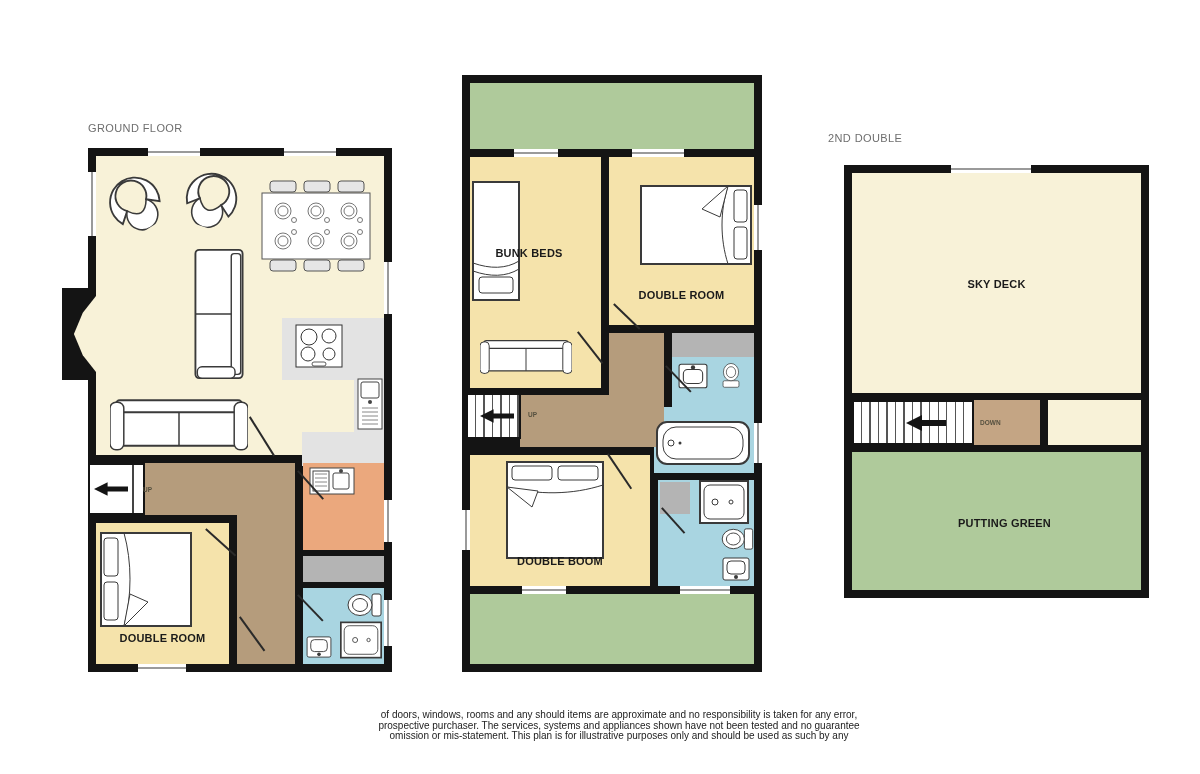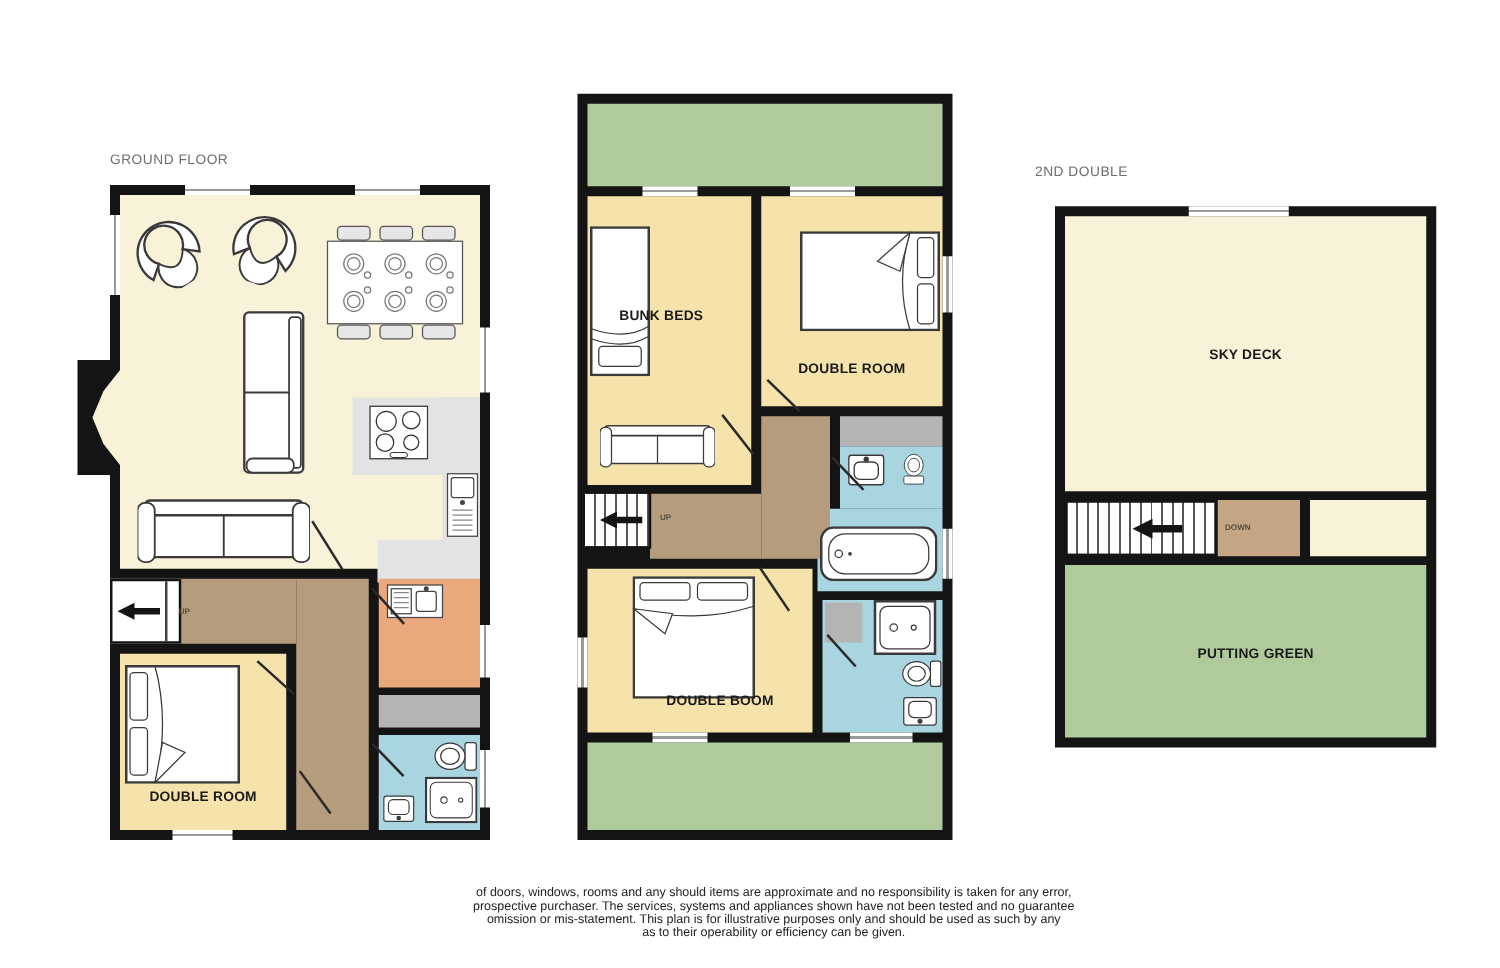--- a/index.html
+++ b/index.html
@@ -277,21 +277,21 @@
     </svg>
 
     <div class="door" style="left:116px;top:256px;width:40px;transform:rotate(52deg);"></div>
     <div class="door" style="left:152px;top:228px;width:36px;transform:rotate(44deg);"></div>
     <div class="door" style="left:204px;top:290px;width:36px;transform:rotate(46deg);"></div>
     <div class="door" style="left:146px;top:378px;width:42px;transform:rotate(56deg);"></div>
     <div class="door" style="left:200px;top:432px;width:34px;transform:rotate(48deg);"></div>
 
     <div class="room-label" style="left:8px;top:172px;width:118px;">BUNK BEDS</div>
     <div class="room-label" style="left:147px;top:214px;width:145px;">DOUBLE ROOM</div>
-    <div class="room-label" style="left:8px;top:480px;width:180px;padding-left:16px;">DOUBLE BOOM</div>
+    <div class="room-label" style="left:8px;top:480px;width:180px;">DOUBLE BOOM</div>
   </div>
 
   <div class="plan" style="left:828px;top:165px;width:305px;height:433px;margin-left:16px;">
 
     <div class="room" style="left:8px;top:8px;width:289px;height:220px;background:var(--cream);"></div>
     <div class="room" style="left:204px;top:235px;width:93px;height:45px;background:var(--cream);"></div>
     <div class="room" style="left:130px;top:235px;width:66px;height:45px;background:var(--landing);"></div>
     <div class="room" style="left:8px;top:287px;width:289px;height:138px;background:var(--green);"></div>
 
     <div class="win-h" style="left:107px;top:0;width:80px;"></div>
@@ -303,16 +303,15 @@
     <div class="dir-label" style="left:136px;top:254px;">DOWN</div>
 
     <div class="room-label" style="left:8px;top:113px;width:289px;">SKY DECK</div>
     <div class="room-label" style="left:8px;top:352px;width:305px;">PUTTING GREEN</div>
   </div>
 
   <div class="disclaimer" style="left:319px;top:710px;width:600px;">
     <div>of doors, windows, rooms and any should items are approximate and no responsibility is taken for any error,</div>
     <div>prospective purchaser. The services, systems and appliances shown have not been tested and no guarantee</div>
     <div>omission or mis-statement. This plan is for illustrative purposes only and should be used as such by any</div>
-    <div>as to their operability or efficiency can be given.</div>
   </div>
 
 </div>
 
 </body></html>

